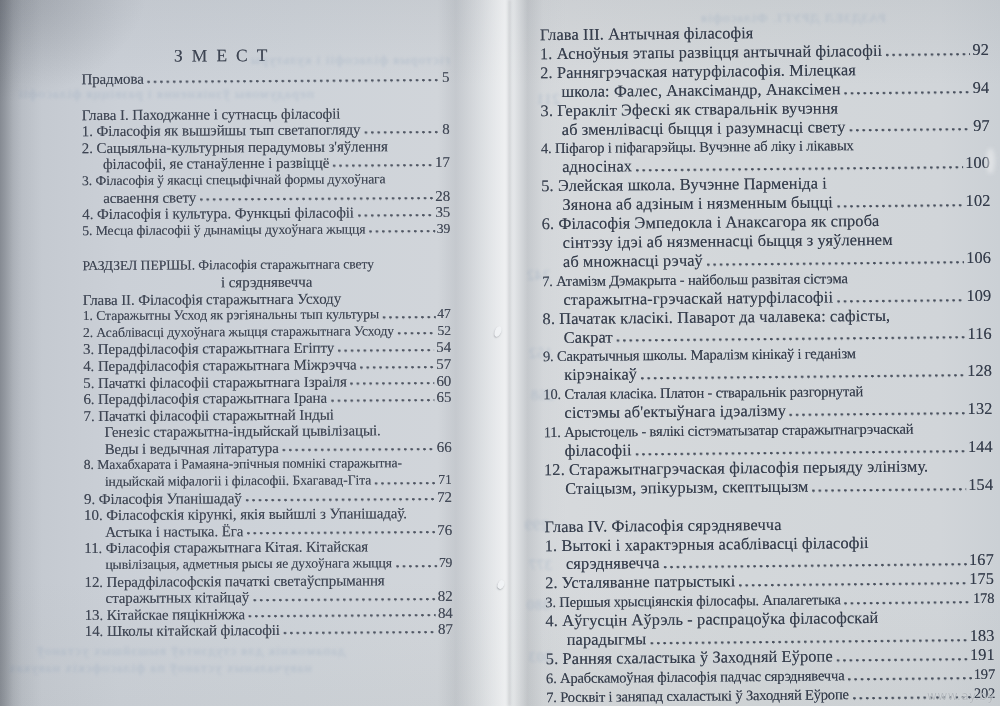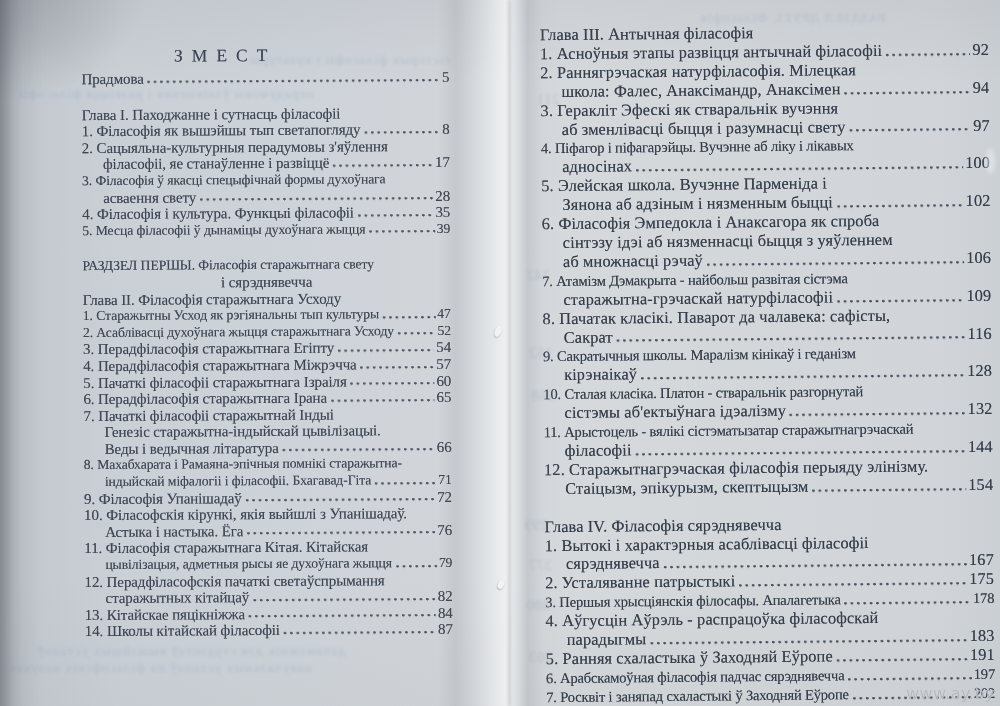--- a/index.html
+++ b/index.html
@@ -67,21 +67,21 @@
                 background: rgba(235,237,239,0.6); filter: blur(2px); pointer-events: none; }
 
   
   .ghost { position: absolute; color: #8ba0ba; opacity: 0.38; filter: blur(1.7px);
            transform: scaleX(-1); white-space: pre; pointer-events: none;
            font-size: 13.5px; letter-spacing: 1px; }
   .ghost.num { font-size: 14px; opacity: 0.42; }
 
   .watermark { position: absolute; right: 5px; bottom: 3px;
                font-family: "DejaVu Sans", "Liberation Sans", sans-serif;
-               font-size: 16px; color: rgba(176,181,186,0.95);
+               font-size: 12px; color: rgba(176,181,186,0.95);
                text-shadow: 0 0 1px rgba(255,255,255,0.5); letter-spacing: 0.5px; }
 </style>
 </head>
 <body>
 
 <div class="photo">
 
   <div class="page page-left" id="page-left">
     <div class="toc-title">ЗМЕСТ</div>
   <div class="toc-line"><span class="t">Прадмова</span><span class="leader"></span><span class="pnum">5</span></div>

